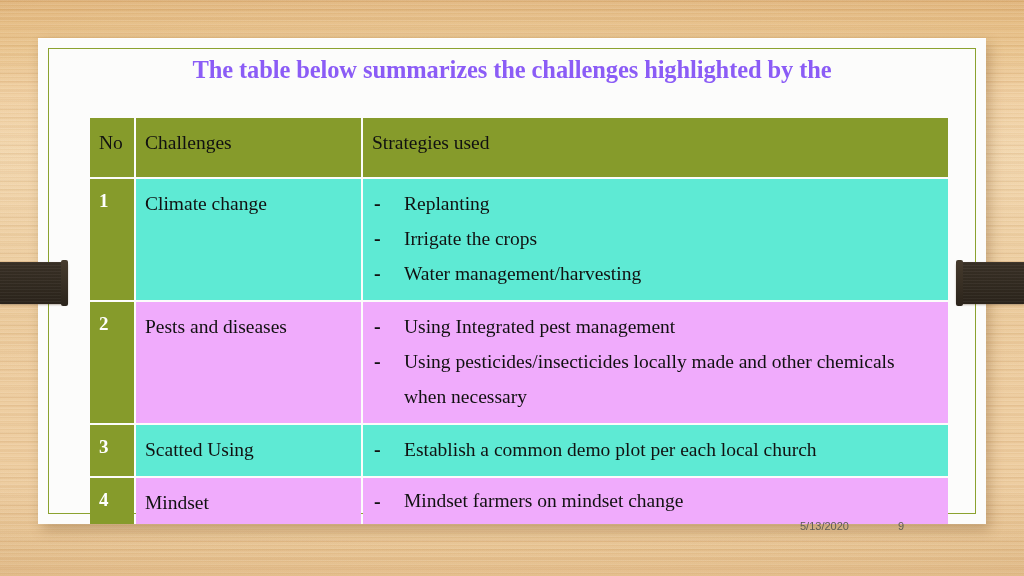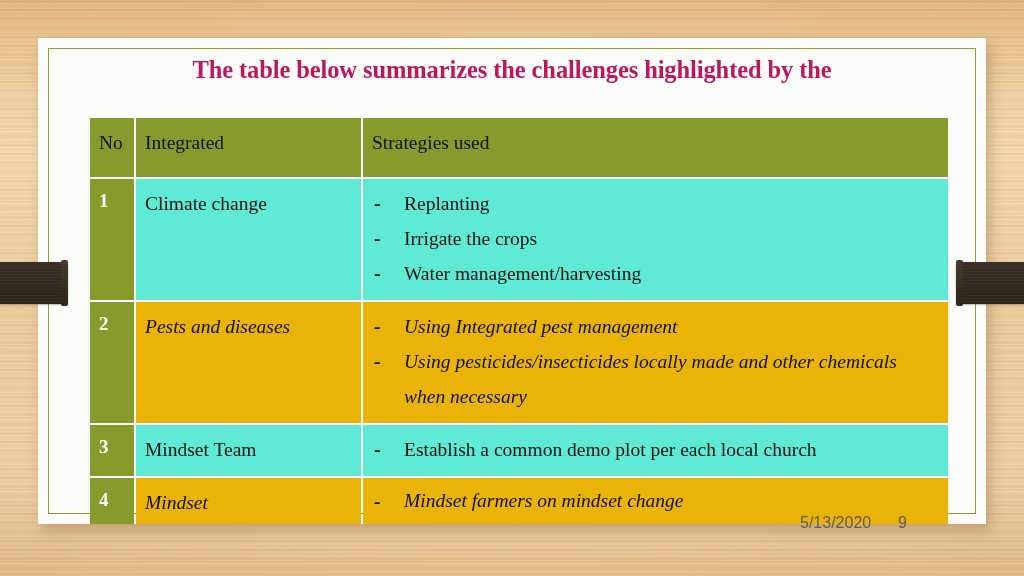--- a/index.html
+++ b/index.html
@@ -124,21 +124,21 @@
   
   .title {
     position: absolute;
     left: 60px;
     top: 16px;
     width: 828px;
     text-align: center;
     font-weight: bold;
     font-size: 24.5px;
     line-height: 31px;
-    color: #be185d;
+    color: #8b5cf6;
     letter-spacing: -0.1px;
   }
   .title-line { display: block; }
 
   
   .tbl {
     position: absolute;
     left: 50px;
     top: 78px;
     width: 862px;
@@ -171,21 +171,21 @@
 
   td.no-cell {
     background: #869b2b;
     color: #ffffff;
     font-weight: bold;
     font-size: 19px;
     padding-left: 9px;
     line-height: 30px;
   }
   tr.row-dark td.body-cell { background: #5eead4; }
-  tr.row-light td.body-cell { background: #eab308; font-style: italic; }
+  tr.row-light td.body-cell { background: #f0abfc; }
 
   .bullets { margin: 0; padding: 0; list-style: none; }
   .bullets li {
     position: relative;
     padding-left: 32px;
     line-height: 35px;
   }
   .bullets li .dash {
     position: absolute;
     left: 2px;
@@ -200,21 +200,21 @@
 
   
   tr.row-last td { padding-bottom: 4px; }
   tr.row-last .bullets li { line-height: 32px; }
 
   
   .footer-date, .footer-page {
     position: absolute;
     bottom: 44px;
     font-family: "Liberation Sans", sans-serif;
-    font-size: 16px;
+    font-size: 11px;
     color: #5d5d55;
     z-index: 5;
   }
   .footer-date { left: 800px; }
   .footer-page { left: 898px; }
 </style>
 </head>
 <body>
 
 <div id="slide-root">
@@ -240,21 +240,21 @@
 
     <table class="tbl">
       <colgroup>
         <col class="col-no">
         <col class="col-chal">
         <col>
       </colgroup>
       <thead>
         <tr>
           <th>No</th>
-          <th>Integrated</th>
+          <th>Challenges</th>
           <th>Strategies used</th>
         </tr>
       </thead>
       <tbody>
 
         <tr class="row-dark">
           <td class="no-cell">1</td>
           <td class="body-cell chal-cell">Climate change</td>
           <td class="body-cell strat-cell">
             <ul class="bullets">
@@ -271,21 +271,21 @@
           <td class="body-cell strat-cell">
             <ul class="bullets">
               <li><span class="dash">-</span><span class="bullet-text">Using Integrated pest management</span></li>
               <li><span class="dash">-</span><span class="bullet-text">Using pesticides/insecticides locally made and other chemicals when necessary</span></li>
             </ul>
           </td>
         </tr>
 
         <tr class="row-dark">
           <td class="no-cell">3</td>
-          <td class="body-cell chal-cell">Mindset Team</td>
+          <td class="body-cell chal-cell">Scatted Using</td>
           <td class="body-cell strat-cell">
             <ul class="bullets">
               <li class="justify"><span class="dash">-</span><span class="bullet-text">Establish a common demo plot per each local church</span></li>
             </ul>
           </td>
         </tr>
 
         <tr class="row-light row-last">
           <td class="no-cell">4</td>
           <td class="body-cell chal-cell">Mindset</td>

